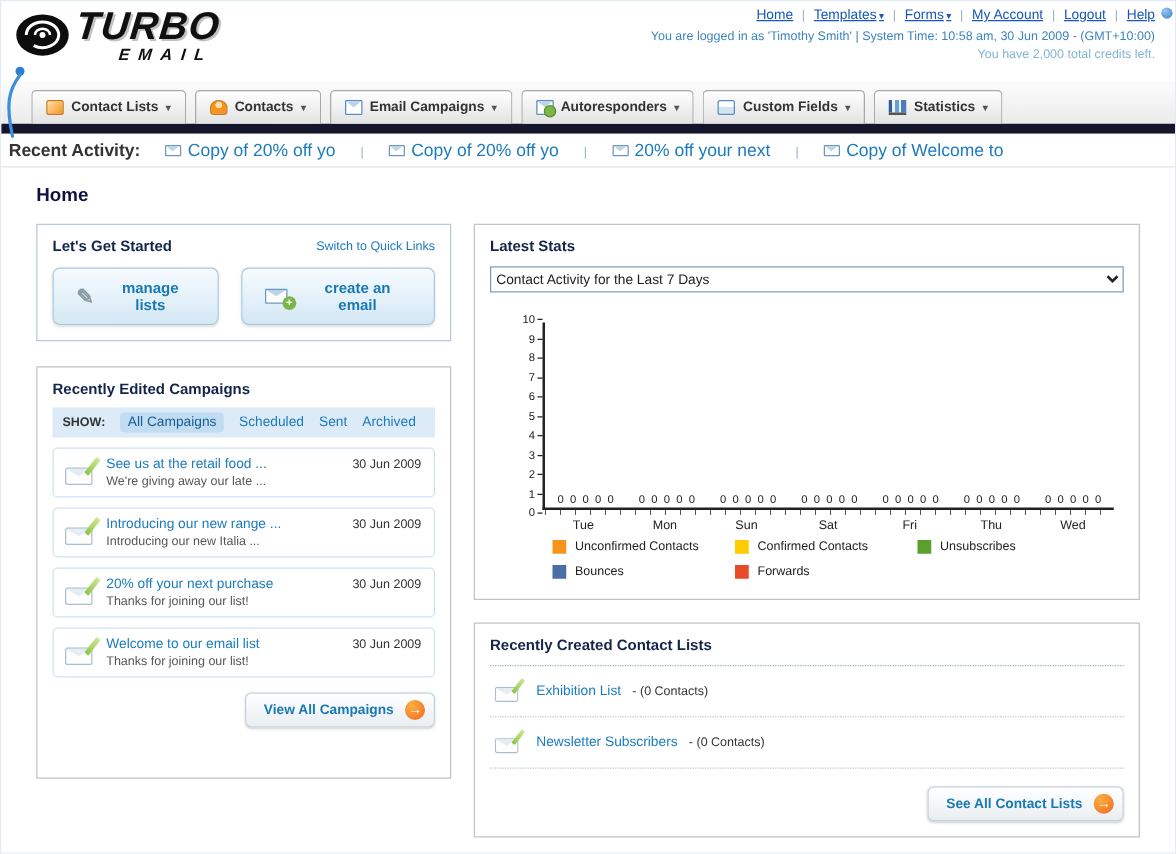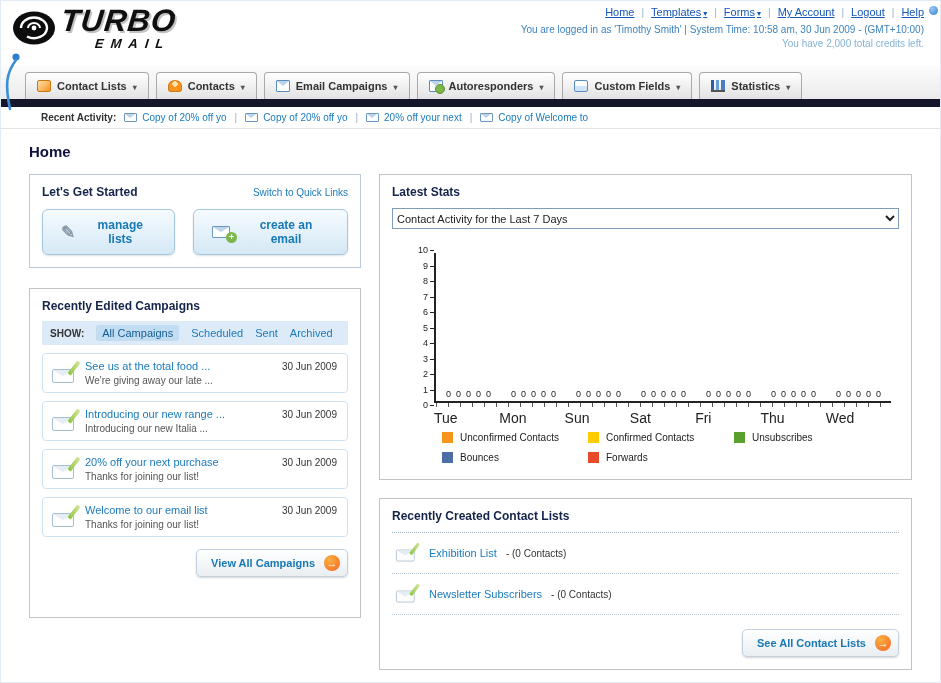--- a/index.html
+++ b/index.html
@@ -45,21 +45,21 @@
                    border-top:5px solid #bcd3e8; }
   .i-auto::after { content:""; position:absolute; right:-3px; bottom:-3px; width:8px; height:8px;
                    border-radius:50%; background:#7ab648; border:1px solid #5c8f33; }
   .i-custom { background:linear-gradient(180deg,#ffffff 50%,#cfe4f5 50%); border:1px solid #5b8cc0; }
   .i-stats { border-radius:0; border-bottom:2px solid #555;
              background:linear-gradient(90deg,#2f5f9e 0 3px, transparent 3px 5px,
                          #6aa0d8 5px 8px, transparent 8px 10px, #4a7ebf 10px 13px); }
   .darkbar { height:8px; background:#15152c; }
 
   
-  .recent-activity { display:flex; align-items:center; gap:8px; padding:5px 40px; font-size:10px;
+  .recent-activity { display:flex; align-items:center; gap:20px; padding:5px 6px; font-size:14px;
                      color:#333; border-bottom:1px solid #e4e4e4; background:#fff; }
   .ra-label { font-weight:bold; color:#333; }
   .ra-item { display:inline-flex; align-items:center; gap:5px; color:#1b7bbd; cursor:pointer; }
   .mini-env { width:13px; height:9px; background:#fff; border:1px solid #6b97c2; display:inline-block;
               position:relative; border-radius:1px; flex:none; }
   .mini-env::before { content:""; position:absolute; left:0; top:0; width:0; height:0;
                       border-left:5px solid transparent; border-right:5px solid transparent;
                       border-top:4px solid #bcd3e8; }
 
   
@@ -135,21 +135,21 @@
   .y-tick { display:flex; align-items:center; gap:2px; line-height:1; }
   .tick-mark { display:inline-block; width:4px; height:1px; background:#222; }
   .plot-wrap { flex:1; }
   .plot-inner { height:150px; border-left:2px solid #222; border-bottom:2px solid #222;
                 display:flex; align-items:flex-end; }
   .chart-group { flex:1; display:flex; justify-content:center; gap:5px; font-size:9px; color:#222;
                  padding-bottom:2px; }
   .tick-strip { height:4px; margin-left:2px;
                 background:repeating-linear-gradient(90deg,#555 0 1px, transparent 1px 12px); }
   .x-labels { display:flex; margin-top:3px; }
-  .x-label { flex:1; text-align:left; font-size:14px; color:#222; }
+  .x-label { flex:1; text-align:center; font-size:10px; color:#222; }
   .legend { display:flex; flex-wrap:wrap; row-gap:9px; margin:6px 0 0 34px; }
   .legend-item { width:146px; display:flex; align-items:center; gap:7px; font-size:10px; color:#222; }
   .swatch { width:11px; height:11px; display:inline-block; flex:none; }
 
   
   .cl-panel { min-height:150px; display:flex; flex-direction:column; }
   .cl-title { padding-bottom:9px; border-bottom:1px dotted #9fb4c6; }
   .cl-item { display:flex; align-items:center; gap:9px; padding:9px 2px; border-bottom:1px dotted #b9c8d5; }
   .cl-item .env-pencil { position:static; flex:none; transform:scale(.85); }
   .cl-link { font-size:11px; color:#1b7bbd; cursor:pointer; }
@@ -297,21 +297,21 @@
             <span class="filter">Scheduled</span>
             <span class="filter">Sent</span>
             <span class="filter">Archived</span>
           </div>
 
           <div class="campaign-item">
             <span class="env-pencil">
                 <span class="env-big"></span>
                 <span class="pencil-bar"></span>
               </span>
-            <div class="campaign-title">See us at the total food ...</div>
+            <div class="campaign-title">See us at the retail food ...</div>
             <div class="campaign-sub">We're giving away our late ...</div>
             <span class="campaign-date">30 Jun 2009</span>
           </div>
           <div class="campaign-item">
             <span class="env-pencil">
                 <span class="env-big"></span>
                 <span class="pencil-bar"></span>
               </span>
             <div class="campaign-title">Introducing our new range ...</div>
             <div class="campaign-sub">Introducing our new Italia ...</div>

